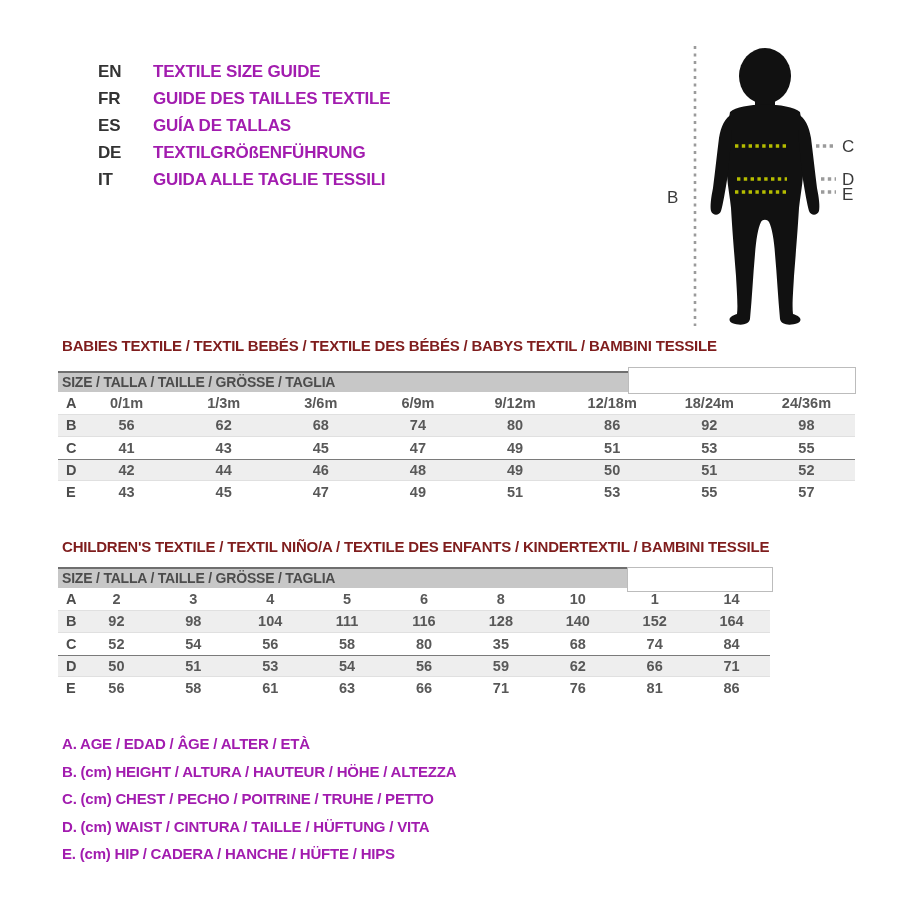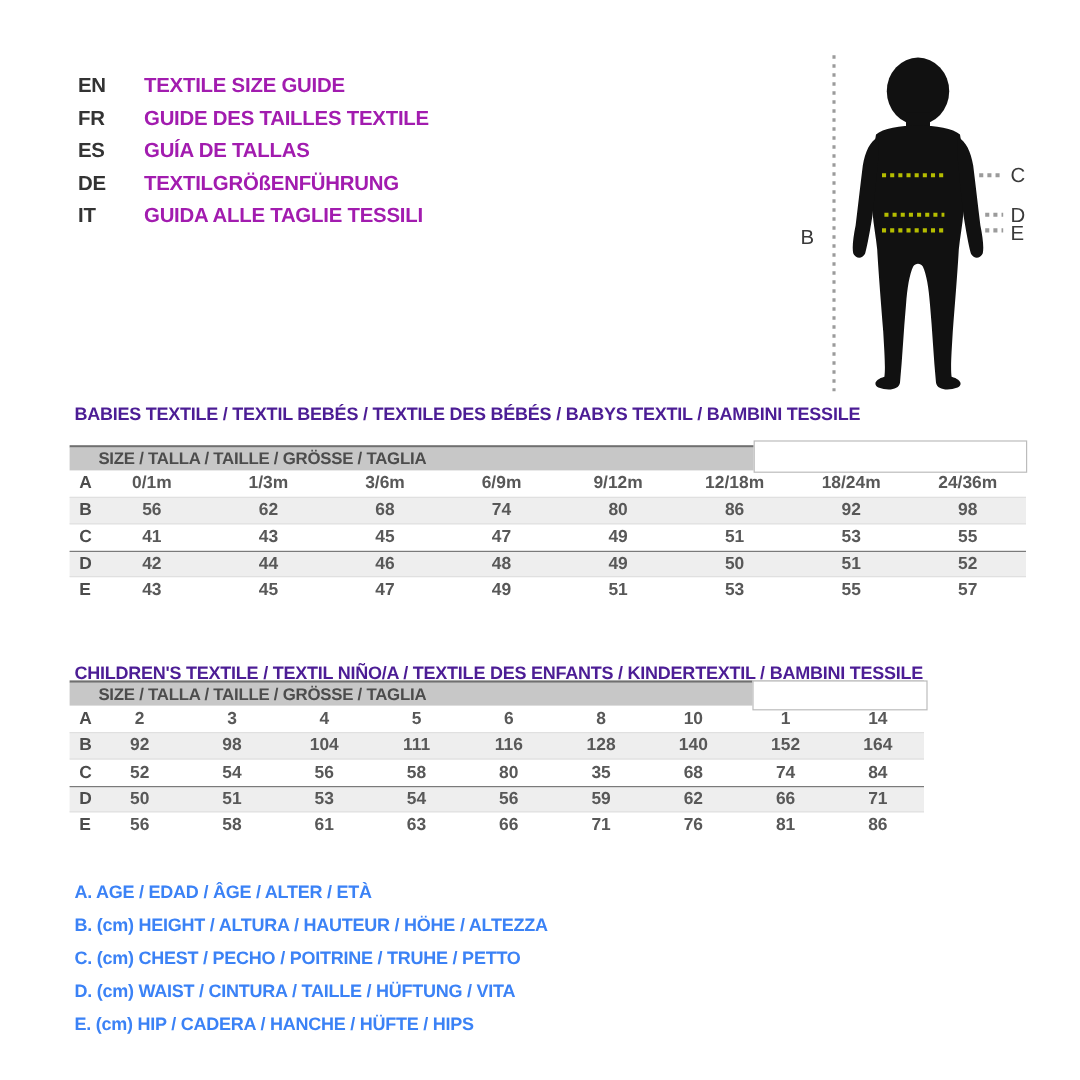--- a/index.html
+++ b/index.html
@@ -5,51 +5,51 @@
   html,body{margin:0;padding:0;}
   body{
     width:900px;height:900px;background:#ffffff;position:relative;
     font-family:"Liberation Sans","DejaVu Sans",sans-serif;
     -webkit-font-smoothing:antialiased;
   }
   .abs{position:absolute;}
 
   
   .lang-list{left:65px;top:58px;}
-  .lang-row{display:flex;line-height:27px;}
+  .lang-row{display:flex;line-height:27px;margin-left:33px;}
   .lang-code{
     width:55px;font-size:17px;font-weight:bold;color:#333333;letter-spacing:-0.2px;
   }
   .lang-label{
     font-size:17px;font-weight:bold;color:#a21caf;letter-spacing:-0.2px;white-space:nowrap;
   }
 
   
   .figure-wrap{left:653px;top:36px;width:220px;height:302px;}
 
   
   .section-title{
-    left:62px;font-size:15px;font-weight:bold;color:#4c1d95;
+    left:62px;font-size:15px;font-weight:bold;color:#7f1d1d;
     letter-spacing:-0.2px;white-space:nowrap;
   }
   .babies-title{top:337px;}
-  .children-title{top:553px;}
+  .children-title{top:538px;}
 
   
   .size-table{
     border-top:2px solid #6f6f6f;
     background:transparent;
   }
   .babies-table{left:58px;top:371px;width:797px;}
   .children-table{left:58px;top:567px;width:712px;}
   .t-header{
     position:relative;z-index:1;
     height:19px;line-height:19px;background:#c7c7c7;
     font-size:14px;font-weight:bold;color:#4c4c4c;
-    padding-left:24px;letter-spacing:-0.2px;white-space:nowrap;
+    padding-left:4px;letter-spacing:-0.2px;white-space:nowrap;
   }
   .t-row{
     position:relative;z-index:10;
     display:grid;height:22.3px;align-items:center;box-sizing:border-box;
     font-size:14.5px;font-weight:bold;color:#585858;
   }
   .babies-table .t-row{grid-template-columns:20px repeat(8,1fr);}
   .children-table .t-row{grid-template-columns:20px repeat(9,1fr);}
   .t-row .row-label{padding-left:8px;text-align:left;color:#4c4c4c;}
   .t-row .cell{text-align:center;}
@@ -61,21 +61,21 @@
   .highlight-box{
     position:absolute;z-index:5;background:#ffffff;
     border:1px solid #bcbcbc;box-sizing:border-box;
   }
   .babies-hl{left:570px;top:-6px;width:228px;height:27px;}
   .children-hl{left:569px;top:-2px;width:146px;height:25px;}
 
   
   .legend{left:62px;top:730px;}
   .legend-line{
-    font-size:15px;font-weight:bold;color:#3b82f6;line-height:27.5px;
+    font-size:15px;font-weight:bold;color:#a21caf;line-height:27.5px;
     letter-spacing:-0.2px;white-space:nowrap;
   }
 
   svg text{font-family:"Liberation Sans","DejaVu Sans",sans-serif;}
 </style>
 </head>
 <body>
 
 <div class="abs lang-list">
   <div class="lang-row">

